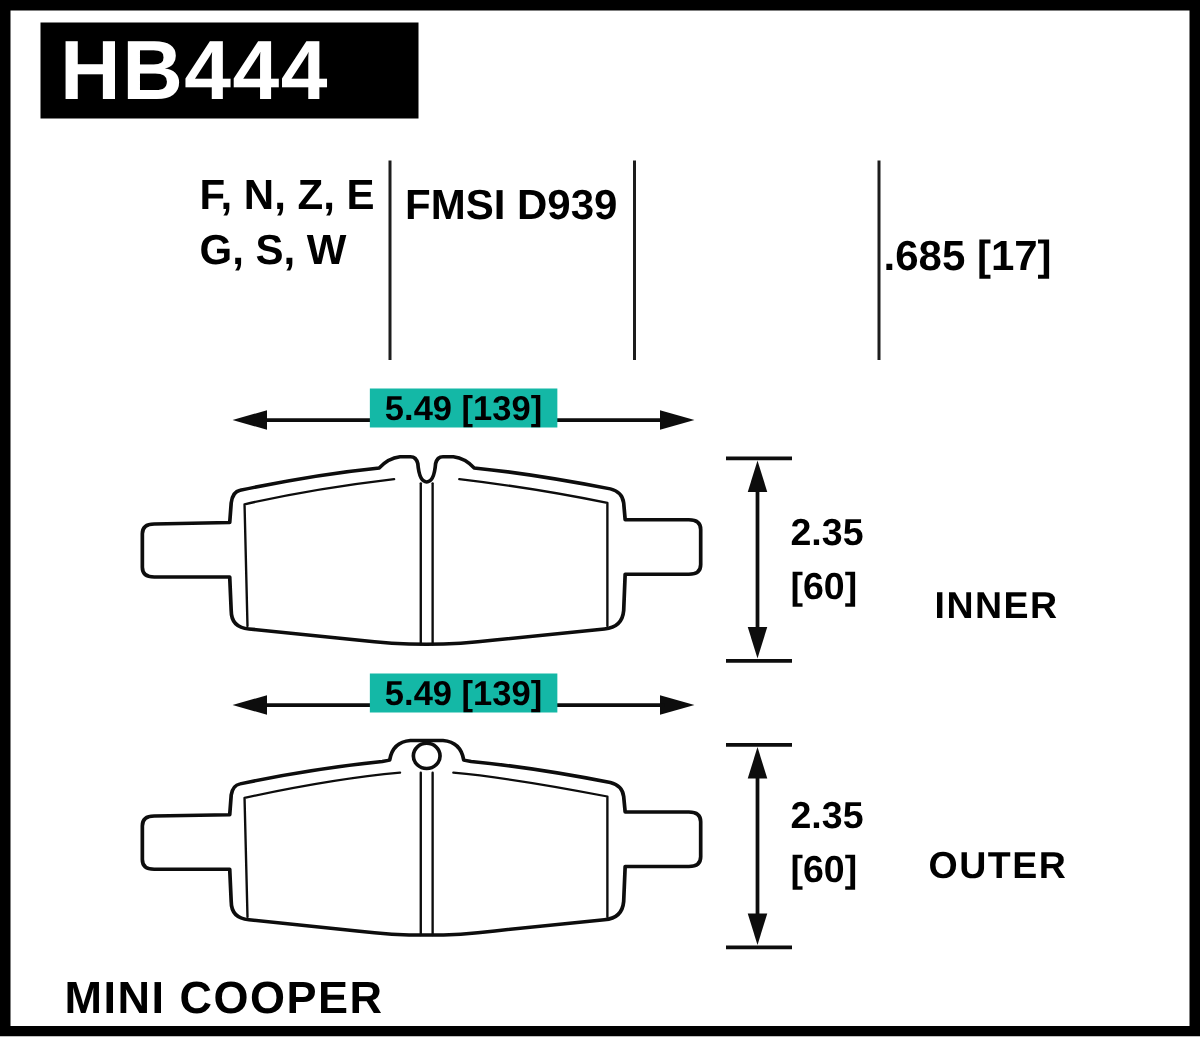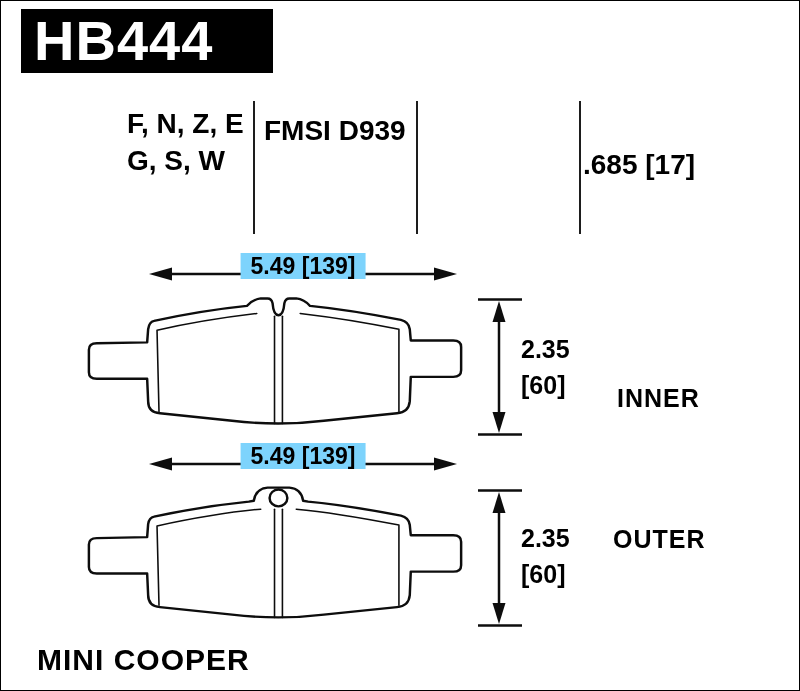--- a/index.html
+++ b/index.html
@@ -1,29 +1,29 @@
 <!DOCTYPE html>
 <html><head>
 <meta charset="utf-8">
 <style>
   html,body{margin:0;padding:0;background:#ffffff;}
   #stage{
     position:relative;width:800px;height:691px;background:#ffffff;
-    border:1px solid #000000;box-sizing:border-box;
+    border:7px solid #000000;box-sizing:border-box;
     font-family:"Liberation Sans", sans-serif;color:#000;overflow:hidden;
   }
   .abs{position:absolute;}
   #part-box{left:20px;top:8px;width:252px;height:64px;background:#000;display:flex;align-items:center;}
   #part-box .part-num{color:#fff;font-weight:bold;font-size:56px;letter-spacing:1px;padding-left:13px;line-height:64px;white-space:nowrap;}
   .spec{font-weight:bold;font-size:28px;line-height:32px;white-space:nowrap;}
   .vline{width:2px;height:133px;background:#1d1d1d;}
   .dim-h{height:20px;}
   .dim-h .lbl{
     position:absolute;left:50%;top:-11px;transform:translateX(-50%);
-    background:#7dd3fc;padding:0 10px;font-weight:bold;font-size:23px;line-height:26px;white-space:nowrap;
+    background:#14b8a6;padding:0 10px;font-weight:bold;font-size:23px;line-height:26px;white-space:nowrap;
   }
   .dim-v-lbl{font-weight:bold;font-size:25px;line-height:36px;text-align:left;}
   .side-label{font-weight:bold;font-size:25px;letter-spacing:1px;white-space:nowrap;}
   #vehicle{left:36px;top:642px;width:728px;font-weight:bold;font-size:30px;letter-spacing:1px;}
   svg{display:block;}
 </style>
 </head>
 <body>
 
 <div id="stage">
@@ -105,17 +105,17 @@
       <line x1="0" y1="137.5" x2="44" y2="137.5" stroke="#0d0d0d" stroke-width="2.5"></line>
       <line x1="21" y1="20" x2="21" y2="120" stroke="#0d0d0d" stroke-width="2.5"></line>
       <polygon points="21,4 14.5,25 27.5,25" fill="#0d0d0d"></polygon>
       <polygon points="21,136 14.5,115 27.5,115" fill="#0d0d0d"></polygon>
     </svg>
   </div>
   <div class="abs dim-v-lbl" style="left:520px;top:519px;width:80px;">
     <div>2.35</div>
     <div>[60]</div>
   </div>
-  <div class="abs side-label" style="left:612px;top:524px;text-align:right;">OUTER</div>
+  <div class="abs side-label" style="left:612px;top:556px;text-align:right;">OUTER</div>
 
   <div id="vehicle" class="abs">MINI COOPER</div>
 
 </div>
 
 </body></html>

